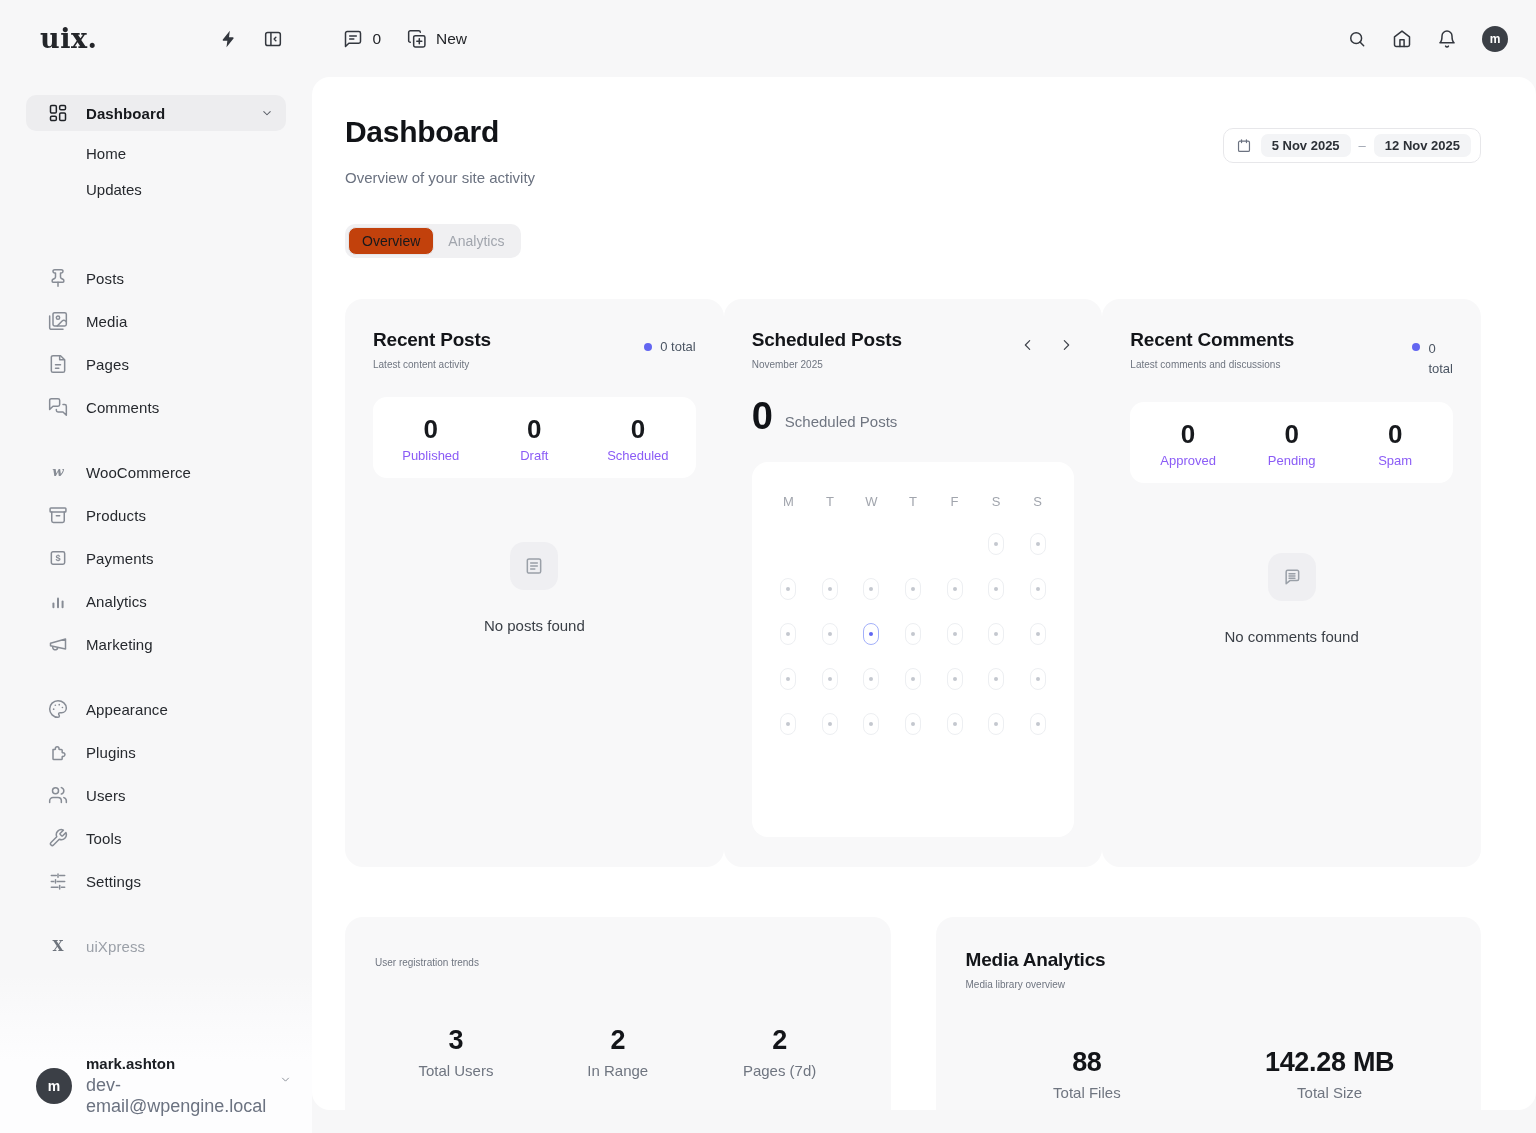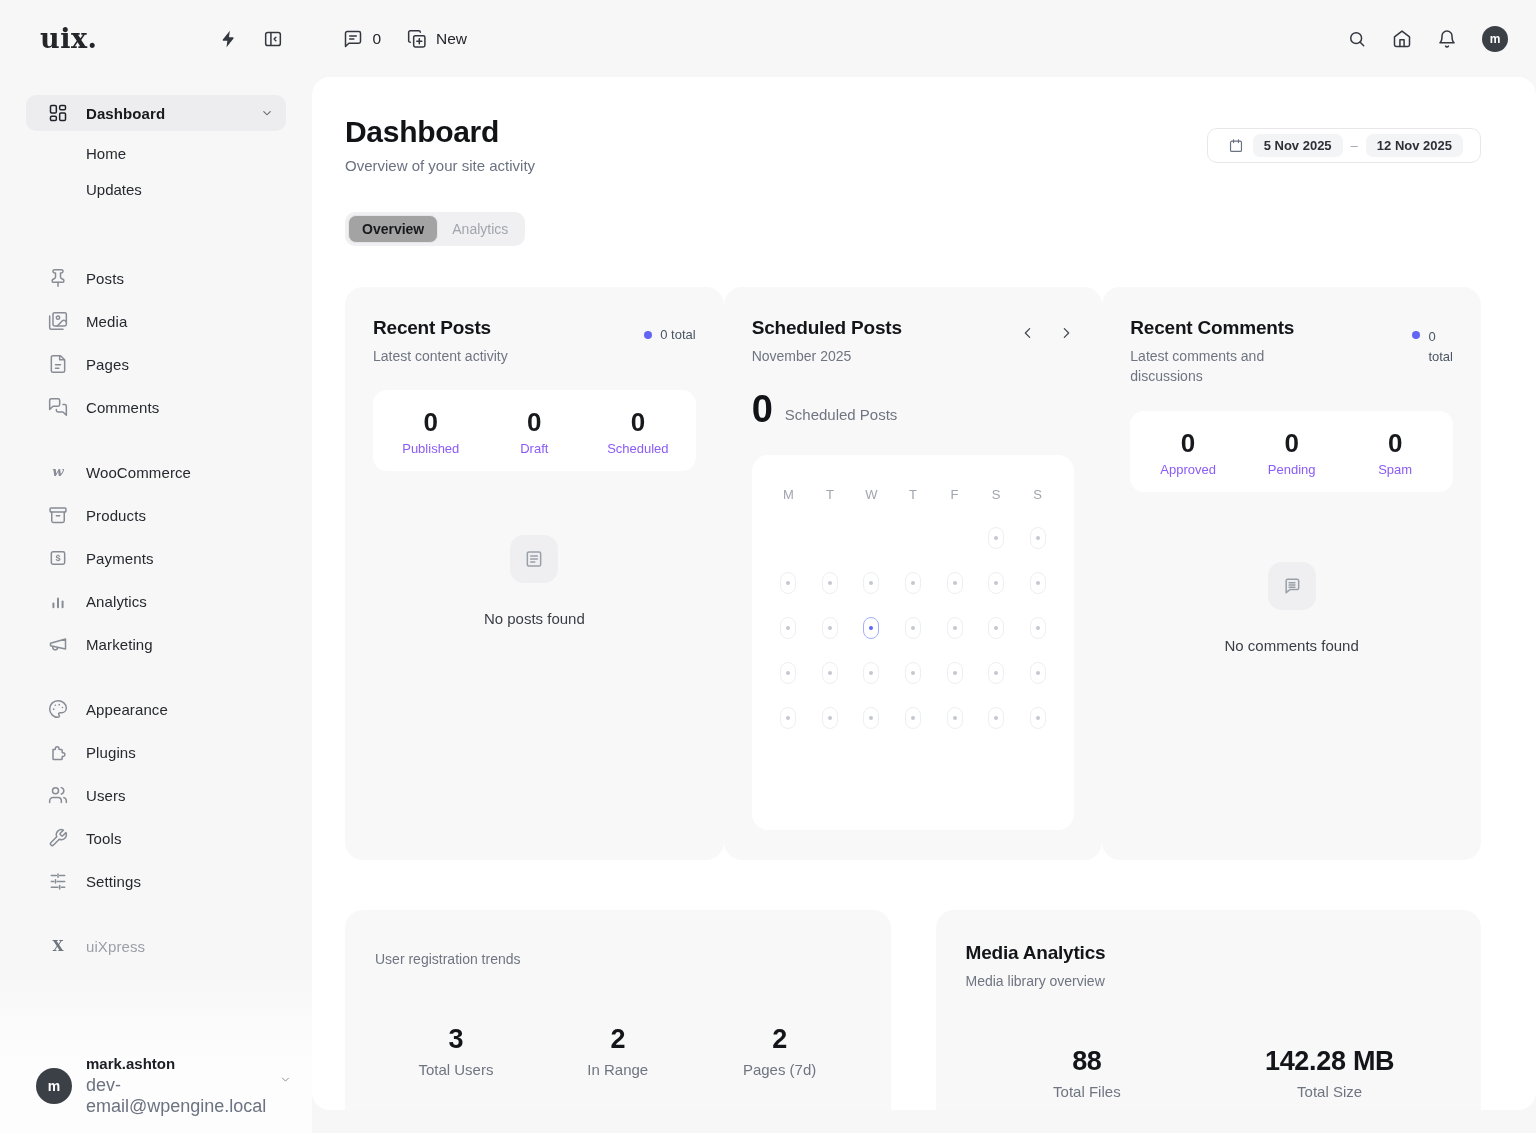--- a/index.html
+++ b/index.html
@@ -42,34 +42,34 @@
   .avatar-lg { width:36px; height:36px; border-radius:50%; background:#3b3f46; color:#fff; font-size:14px; font-weight:bold; display:grid; place-items:center; flex:none; }
   .side-user-meta { margin-left:14px; flex:1; }
   .side-user-name { font-size:15px; font-weight:600; color:#1b1e23; }
   .side-user-email { font-size:18px; color:#6b7280; margin-top:3px; }
   .side-user .chev { width:13px; height:13px; color:#8a8f98; margin-top:-14px; }
 
   
   .main-panel { position:absolute; top:77px; left:312px; width:1224px; height:1033px; background:#fff; border-radius:18px; overflow:hidden; }
   .content-header { display:flex; justify-content:space-between; align-items:flex-start; padding:38px 55px 0 33px; }
   .page-title { font-size:30px; font-weight:bold; letter-spacing:-0.3px; color:#111317; }
-  .page-subtitle { font-size:15px; color:#6b7280; margin-top:8px; }
-  .date-range { margin-top:13px; display:flex; align-items:center; background:#fff; border:1px solid #e7e7ea; border-radius:10px; padding:5px 17px; cursor:pointer; }
+  .page-subtitle { font-size:15px; color:#6b7280; margin-top:20px; }
+  .date-range { margin-top:13px; display:flex; align-items:center; background:#fff; border:1px solid #e7e7ea; border-radius:10px; padding:5px 9px; cursor:pointer; }
   .date-range .cal-ic { width:16px; height:16px; color:#6b7280; margin:0 9px 0 3px; }
   .date-pill { background:#f3f4f6; border-radius:7px; padding:4px 11px; font-size:13px; font-weight:bold; color:#2c3036; }
   .date-sep { margin:0 8px; color:#9ca3af; font-size:13px; }
 
   .tabs { display:inline-flex; background:#f0f0f2; border-radius:10px; padding:3px; margin:38px 0 0 33px; }
   .tab { padding:6px 14px; font-size:14px; border-radius:8px; color:#a1a5ad; cursor:pointer; }
-  .tab.active { background:#a3a3a3; border:1px solid #e6e6e9; color:#17191d; font-weight:700; padding:5px 13px; }
+  .tab.active { background:#c2410c; border:1px solid #e6e6e9; color:#17191d; font-weight:400; padding:5px 13px; }
 
   .cards-row1 { display:grid; grid-template-columns:repeat(3,1fr); margin:41px 55px 0 33px; }
   .card { background:#f8f8f9; border-radius:18px; padding:30px 28px; min-height:568px; }
   .card-title { font-size:19px; font-weight:bold; letter-spacing:-0.2px; color:#131519; }
-  .card-sub { font-size:14px; color:#6f7580; margin-top:7px; line-height:1.45; }
+  .card-sub { font-size:10px; color:#6f7580; margin-top:7px; line-height:1.45; }
   .card-head { display:flex; justify-content:space-between; }
   .badge { display:flex; align-items:flex-start; gap:8px; font-size:13px; color:#4b5563; flex:none; margin-top:10px; }
   .badge .dot { width:8px; height:8px; border-radius:50%; margin-top:4px; flex:none; }
   .badge-lines { line-height:1.5; }
   .stat-card { background:#fff; border-radius:14px; margin-top:24px; padding:17px 6px 15px; display:flex; }
   .stat-col { flex:1; text-align:center; }
   .stat-val { font-size:26px; font-weight:bold; color:#17191d; }
   .stat-lab { font-size:13px; color:#8b5cf6; margin-top:3px; }
   .empty { display:flex; flex-direction:column; align-items:center; }
   .empty-box { width:48px; height:48px; border-radius:14px; background:#efeff2; color:#9aa0a8; display:grid; place-items:center; }

